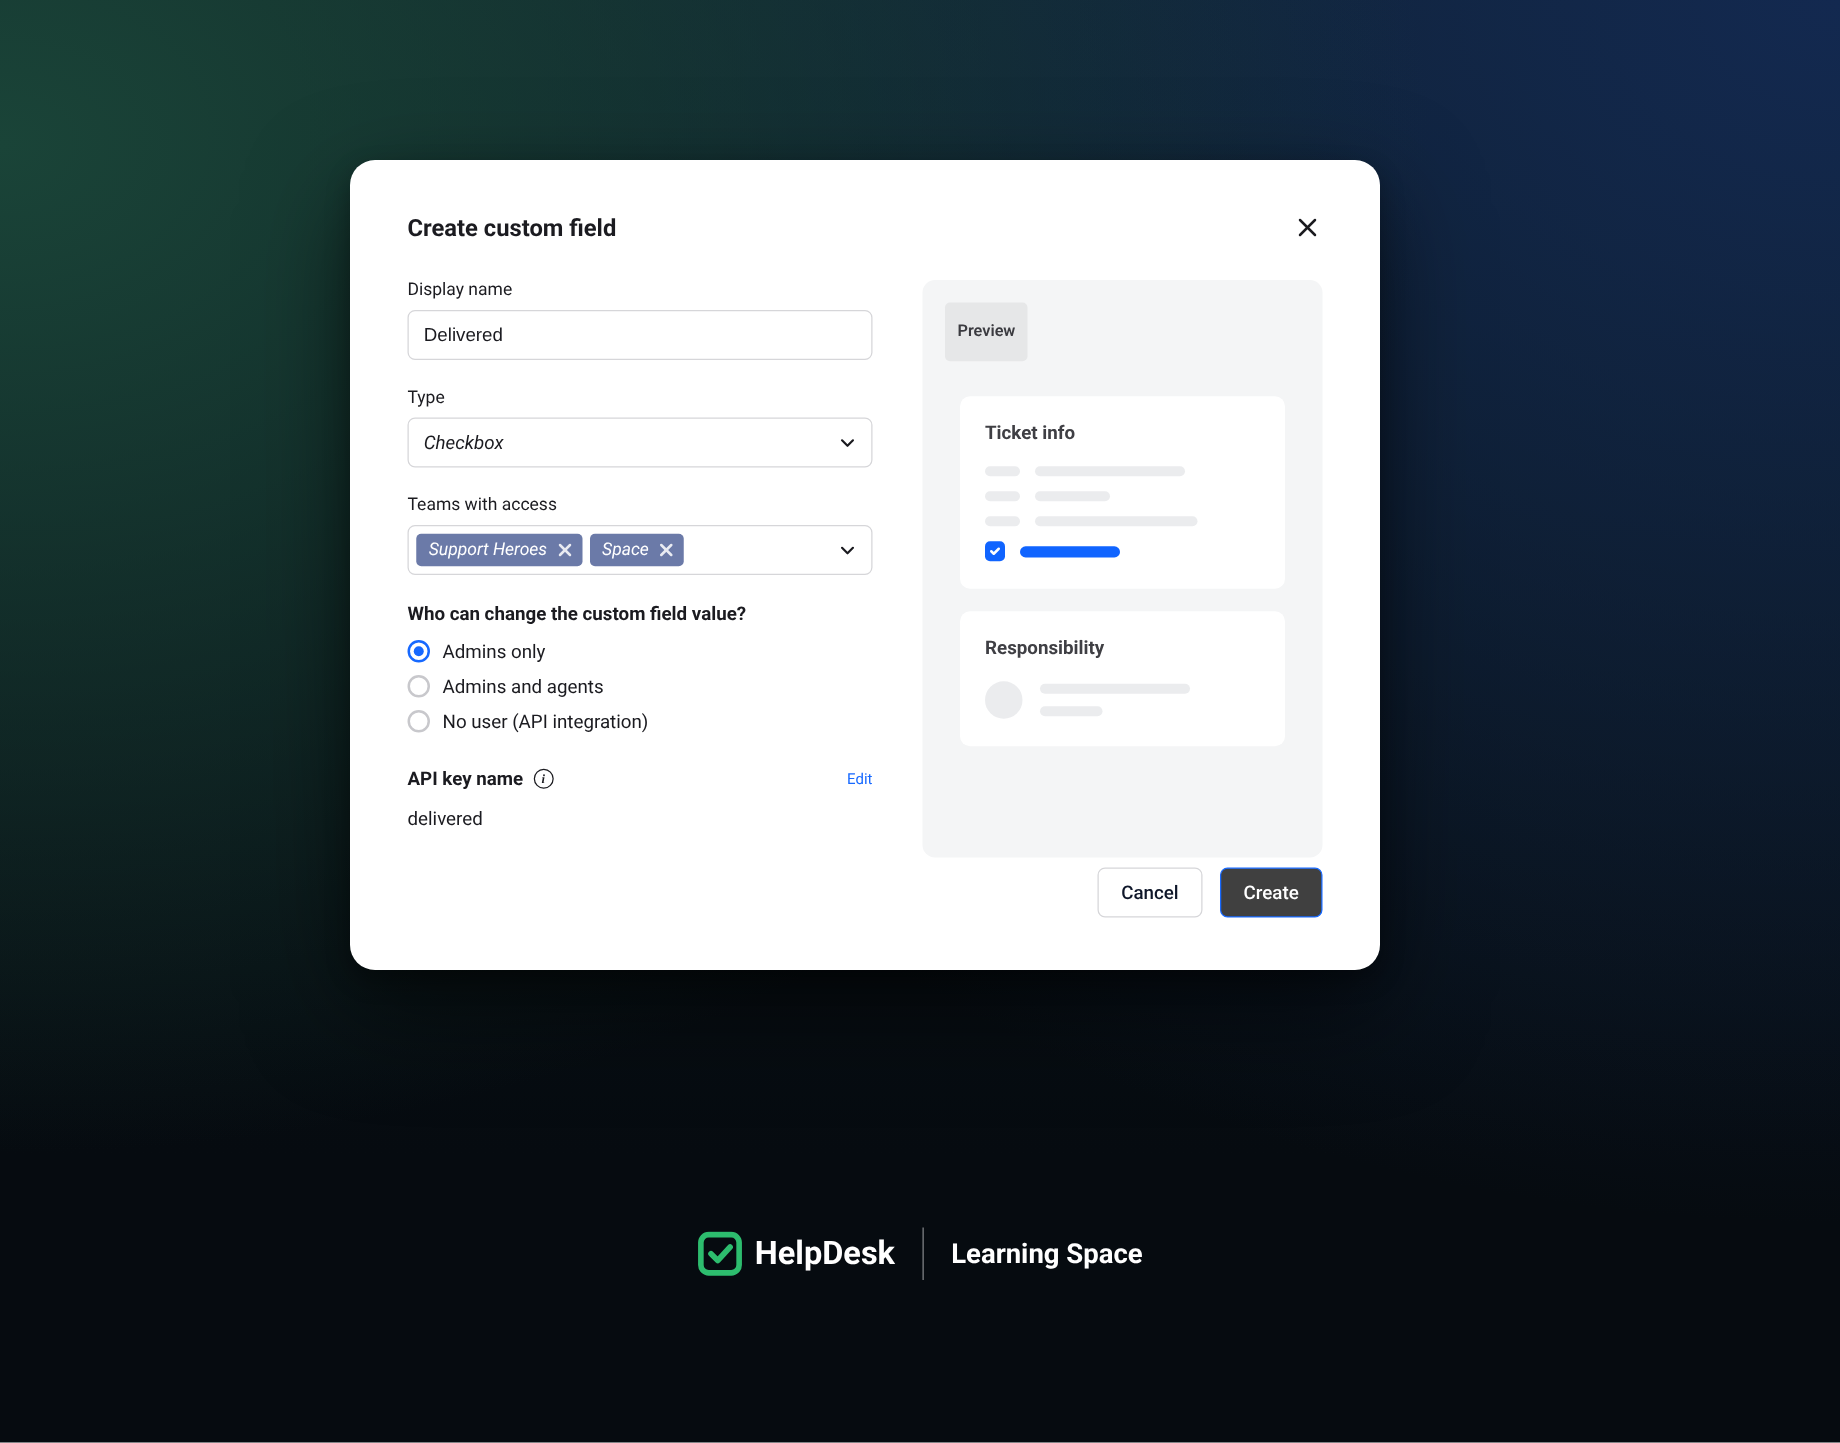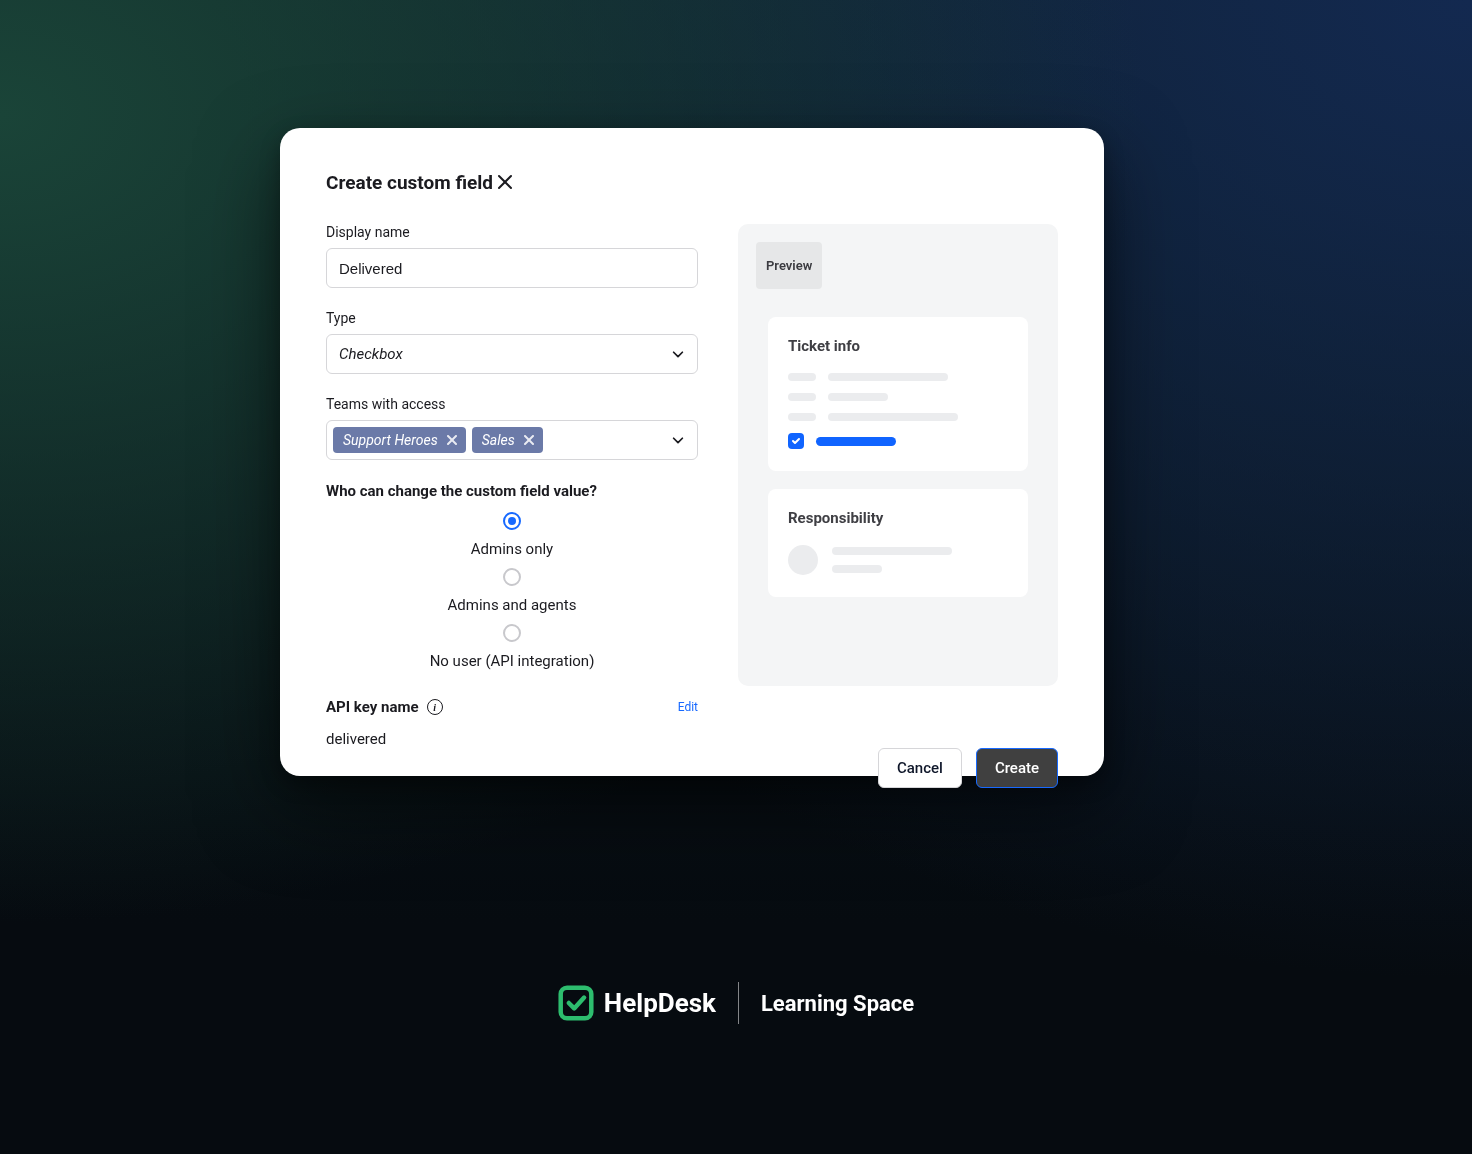--- a/index.html
+++ b/index.html
@@ -25,20 +25,21 @@
     border-radius: 20px;
     box-shadow: 0 30px 80px rgba(0,0,0,0.55), 0 8px 20px rgba(0,0,0,0.3);
     padding: 42px 46px 42px 46px;
     display: flex;
     flex-direction: column;
     color: #1b1b20;
   }
 
   .modal-header {
     display: flex;
+    justify-content: space-between;
     align-items: center;
     margin-bottom: 30px;
   }
   .modal-title {
     font-size: 19px;
     font-weight: 700;
   }
   .close-btn {
     width: 24px; height: 24px;
     display: flex; align-items: center; justify-content: center;
@@ -112,21 +113,20 @@
     font-weight: 700;
     margin-bottom: 12px;
   }
 
   .radio-row {
     display: flex;
     align-items: center;
     gap: 10px;
     margin-bottom: 10px;
     cursor: pointer;
-    flex-direction: column;
   }
   .radio-outer {
     width: 18px; height: 18px;
     border: 2px solid #c8c8cc;
     border-radius: 50%;
     display: flex; align-items: center; justify-content: center;
     flex-shrink: 0;
   }
   .radio-outer.selected { border-color: #1769ff; }
   .radio-inner {
@@ -319,21 +319,21 @@
         <div class="tag-input">
           <div class="tags-wrap">
             <div class="tag">
               <span>Support Heroes</span>
               <svg class="tag-x" viewBox="0 0 12 12" fill="none" stroke="#fff" stroke-width="2" stroke-linecap="round">
                   <line x1="2" y1="2" x2="10" y2="10"></line>
                   <line x1="10" y1="2" x2="2" y2="10"></line>
                 </svg>
             </div>
             <div class="tag">
-              <span>Sales</span>
+              <span>Space</span>
               <svg class="tag-x" viewBox="0 0 12 12" fill="none" stroke="#fff" stroke-width="2" stroke-linecap="round">
                   <line x1="2" y1="2" x2="10" y2="10"></line>
                   <line x1="10" y1="2" x2="2" y2="10"></line>
                 </svg>
             </div>
           </div>
           <svg class="chevron" viewBox="0 0 16 16" fill="none" stroke="#1b1b20" stroke-width="2" stroke-linecap="round" stroke-linejoin="round">
               <polyline points="3,6 8,11 13,6"></polyline>
             </svg>
         </div>

